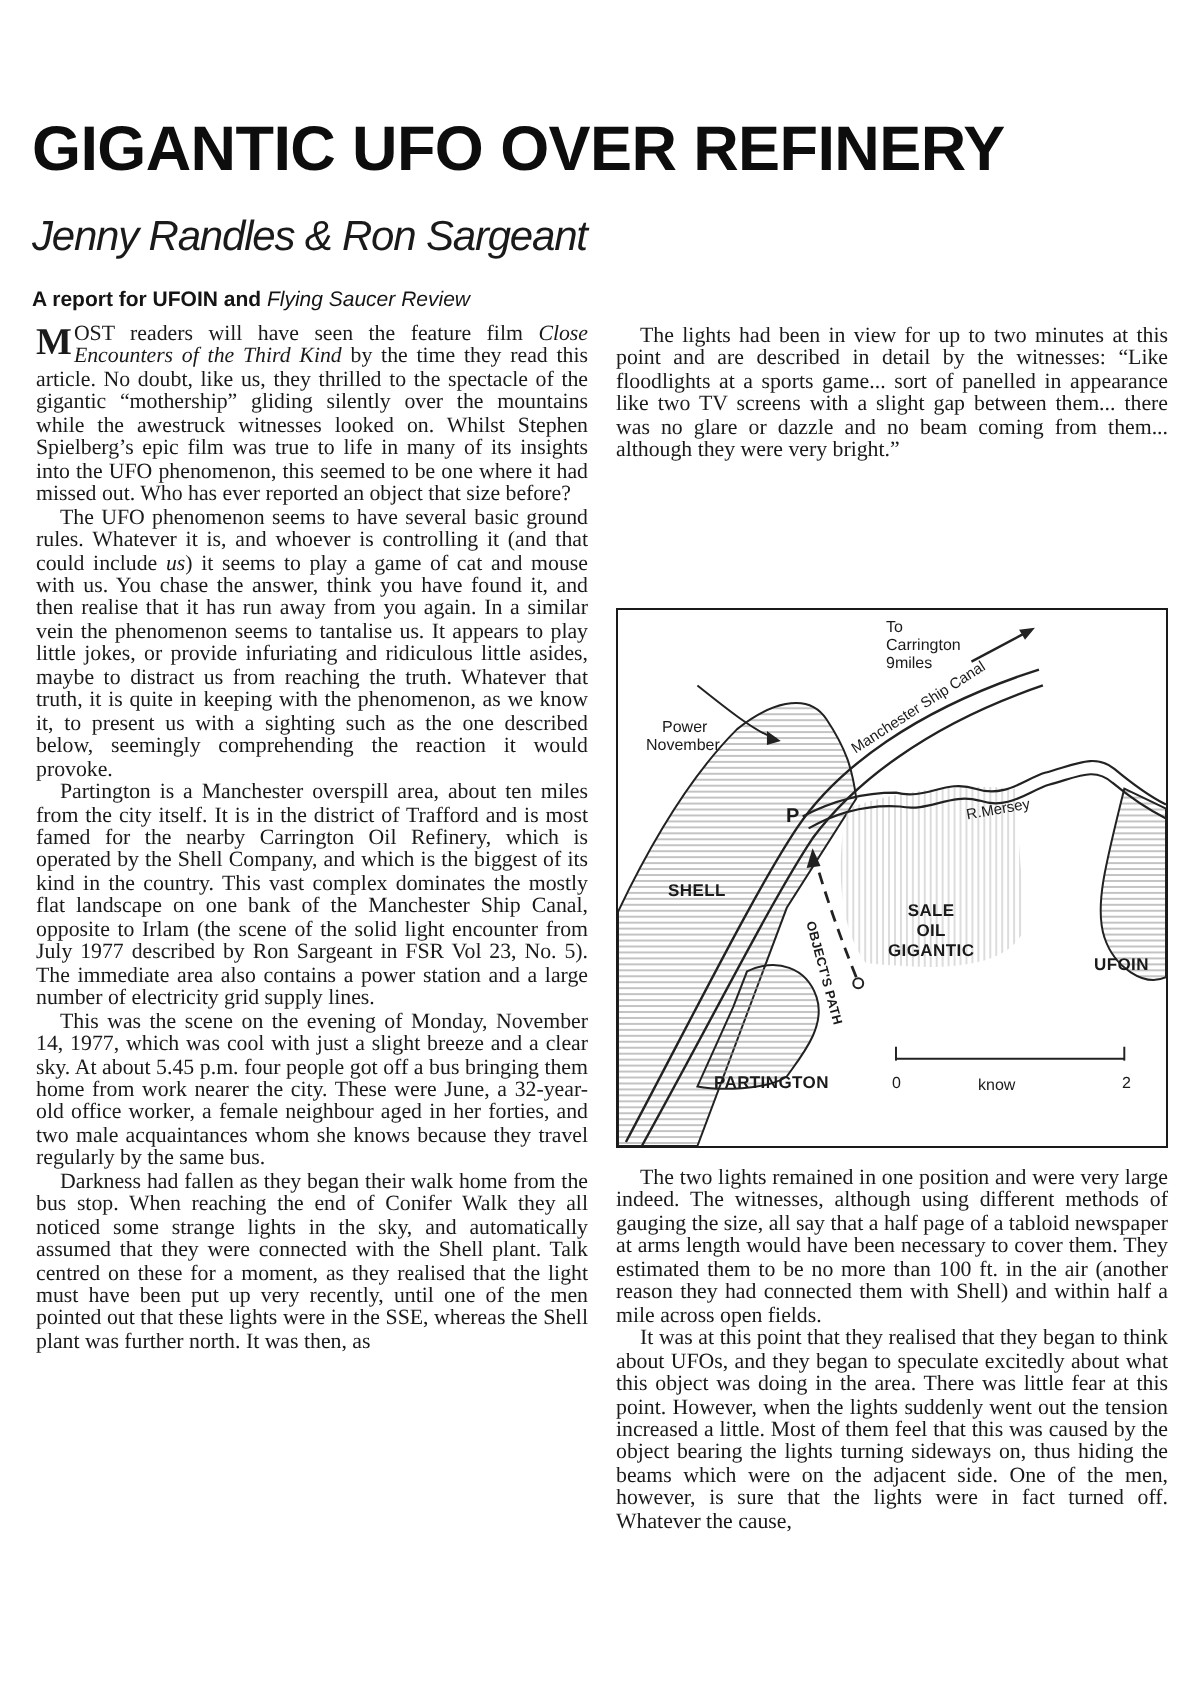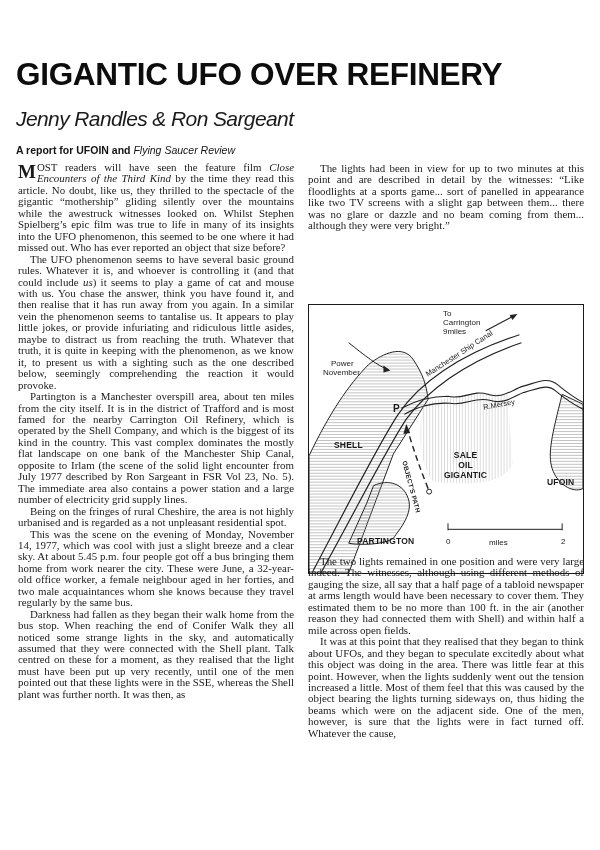--- a/index.html
+++ b/index.html
@@ -24,21 +24,21 @@
   }
   .subtitle i { font-weight: normal; }
   .col {
     position: absolute; font-family: "Liberation Serif", serif;
     font-size: 10.9px; line-height: 11.45px; text-align: justify; color: #1a1a1a;
   }
   .col p { margin: 0; text-indent: 12px; }
   .col p.first { text-indent: 0; }
   .col-left { left: 18px; top: 162px; width: 276px; }
   .col-right-top { left: 308px; top: 163px; width: 276px; }
-  .col-right-bottom { left: 308px; top: 556px; width: 276px; }
+  .col-right-bottom { left: 308px; top: 584px; width: 276px; }
   .dropcap { font-size: 19px; line-height: 14px; float: left; margin: 3px 1px 0 0; font-weight: bold; }
   .map {
     position: absolute; left: 308px; top: 304px; width: 276px; height: 270px;
     border: 1.6px solid #1a1a1a; box-sizing: border-box; background: #fff;
   }
   .map svg { position: absolute; left: 0; top: 0; width: 100%; height: 100%; }
   .maplabel {
     position: absolute; font-family: "Liberation Sans", sans-serif;
     color: #1a1a1a; white-space: nowrap; font-size: 8px;
   }
@@ -48,21 +48,20 @@
 <body>
 
 <h1 class="title">GIGANTIC UFO OVER REFINERY</h1>
 <h2 class="byline">Jenny Randles &amp; Ron Sargeant</h2>
 <div class="subtitle"><span>A report for UFOIN and </span><i>Flying Saucer Review</i></div>
 
 <div class="col col-left">
   <p class="first"><span class="dropcap">M</span><span>OST readers will have seen the feature film </span><i>Close Encounters of the Third Kind</i><span> by the time they read this article. No doubt, like us, they thrilled to the spectacle of the gigantic “mothership” gliding silently over the mountains while the awestruck witnesses looked on. Whilst Stephen Spielberg’s epic film was true to life in many of its insights into the UFO phenomenon, this seemed to be one where it had missed out. Who has ever reported an object that size before?</span></p>
   <p><span>The UFO phenomenon seems to have several basic ground rules. Whatever it is, and whoever is controlling it (and that could include </span><i>us</i><span>) it seems to play a game of cat and mouse with us. You chase the answer, think you have found it, and then realise that it has run away from you again. In a similar vein the phenomenon seems to tantalise us. It appears to play little jokes, or provide infuriating and ridiculous little asides, maybe to distract us from reaching the truth. Whatever that truth, it is quite in keeping with the phenomenon, as we know it, to present us with a sighting such as the one described below, seemingly comprehending the reaction it would provoke.</span></p>
   <p>Partington is a Manchester overspill area, about ten miles from the city itself. It is in the district of Trafford and is most famed for the nearby Carrington Oil Refinery, which is operated by the Shell Company, and which is the biggest of its kind in the country. This vast complex dominates the mostly flat landscape on one bank of the Manchester Ship Canal, opposite to Irlam (the scene of the solid light encounter from July 1977 described by Ron Sargeant in FSR Vol 23, No. 5). The immediate area also contains a power station and a large number of electricity grid supply lines.</p>
-  <p>Being on the fringes of rural Cheshire, the area is not highly urbanised and is regarded as a not unpleasant residential spot.</p>
   <p>This was the scene on the evening of Monday, November 14, 1977, which was cool with just a slight breeze and a clear sky. At about 5.45 p.m. four people got off a bus bringing them home from work nearer the city. These were June, a 32-year-old office worker, a female neighbour aged in her forties, and two male acquaintances whom she knows because they travel regularly by the same bus.</p>
   <p>Darkness had fallen as they began their walk home from the bus stop. When reaching the end of Conifer Walk they all noticed some strange lights in the sky, and automatically assumed that they were connected with the Shell plant. Talk centred on these for a moment, as they realised that the light must have been put up very recently, until one of the men pointed out that these lights were in the SSE, whereas the Shell plant was further north. It was then, as</p>
 </div>
 
 <div class="col col-right-top">
   <p>The lights had been in view for up to two minutes at this point and are described in detail by the witnesses: “Like floodlights at a sports game... sort of panelled in appearance like two TV screens with a slight gap between them... there was no glare or dazzle and no beam coming from them... although they were very bright.”</p>
 </div>
 
 <div class="map">
   <svg viewBox="0 0 276 270" preserveAspectRatio="none">
@@ -108,20 +107,20 @@
   <div class="maplabel caps" style="left:25px; top:135px;">SHELL</div>
   <div class="maplabel caps" style="left:135px; top:145px; line-height:10px; text-align:center;">
     <div>SALE</div>
     <div>OIL</div>
     <div>GIGANTIC</div>
   </div>
   <div class="maplabel caps" style="left:238px; top:172px;">UFOIN</div>
   <div class="maplabel caps" style="left:99px; top:155px; transform:rotate(75deg); transform-origin:left top; font-size:6.5px;">OBJECT'S PATH</div>
   <div class="maplabel caps" style="left:48px; top:231px;">PARTINGTON</div>
   <div class="maplabel" style="left:137px; top:232px;">0</div>
-  <div class="maplabel" style="left:180px; top:233px;">miles</div>
+  <div class="maplabel" style="left:180px; top:233px;">know</div>
   <div class="maplabel" style="left:252px; top:232px;">2</div>
 </div>
 
 <div class="col col-right-bottom">
   <p>The two lights remained in one position and were very large indeed. The witnesses, although using different methods of gauging the size, all say that a half page of a tabloid newspaper at arms length would have been necessary to cover them. They estimated them to be no more than 100 ft. in the air (another reason they had connected them with Shell) and within half a mile across open fields.</p>
   <p>It was at this point that they realised that they began to think about UFOs, and they began to speculate excitedly about what this object was doing in the area. There was little fear at this point. However, when the lights suddenly went out the tension increased a little. Most of them feel that this was caused by the object bearing the lights turning sideways on, thus hiding the beams which were on the adjacent side. One of the men, however, is sure that the lights were in fact turned off. Whatever the cause,</p>
 </div>
 
 </body></html>

